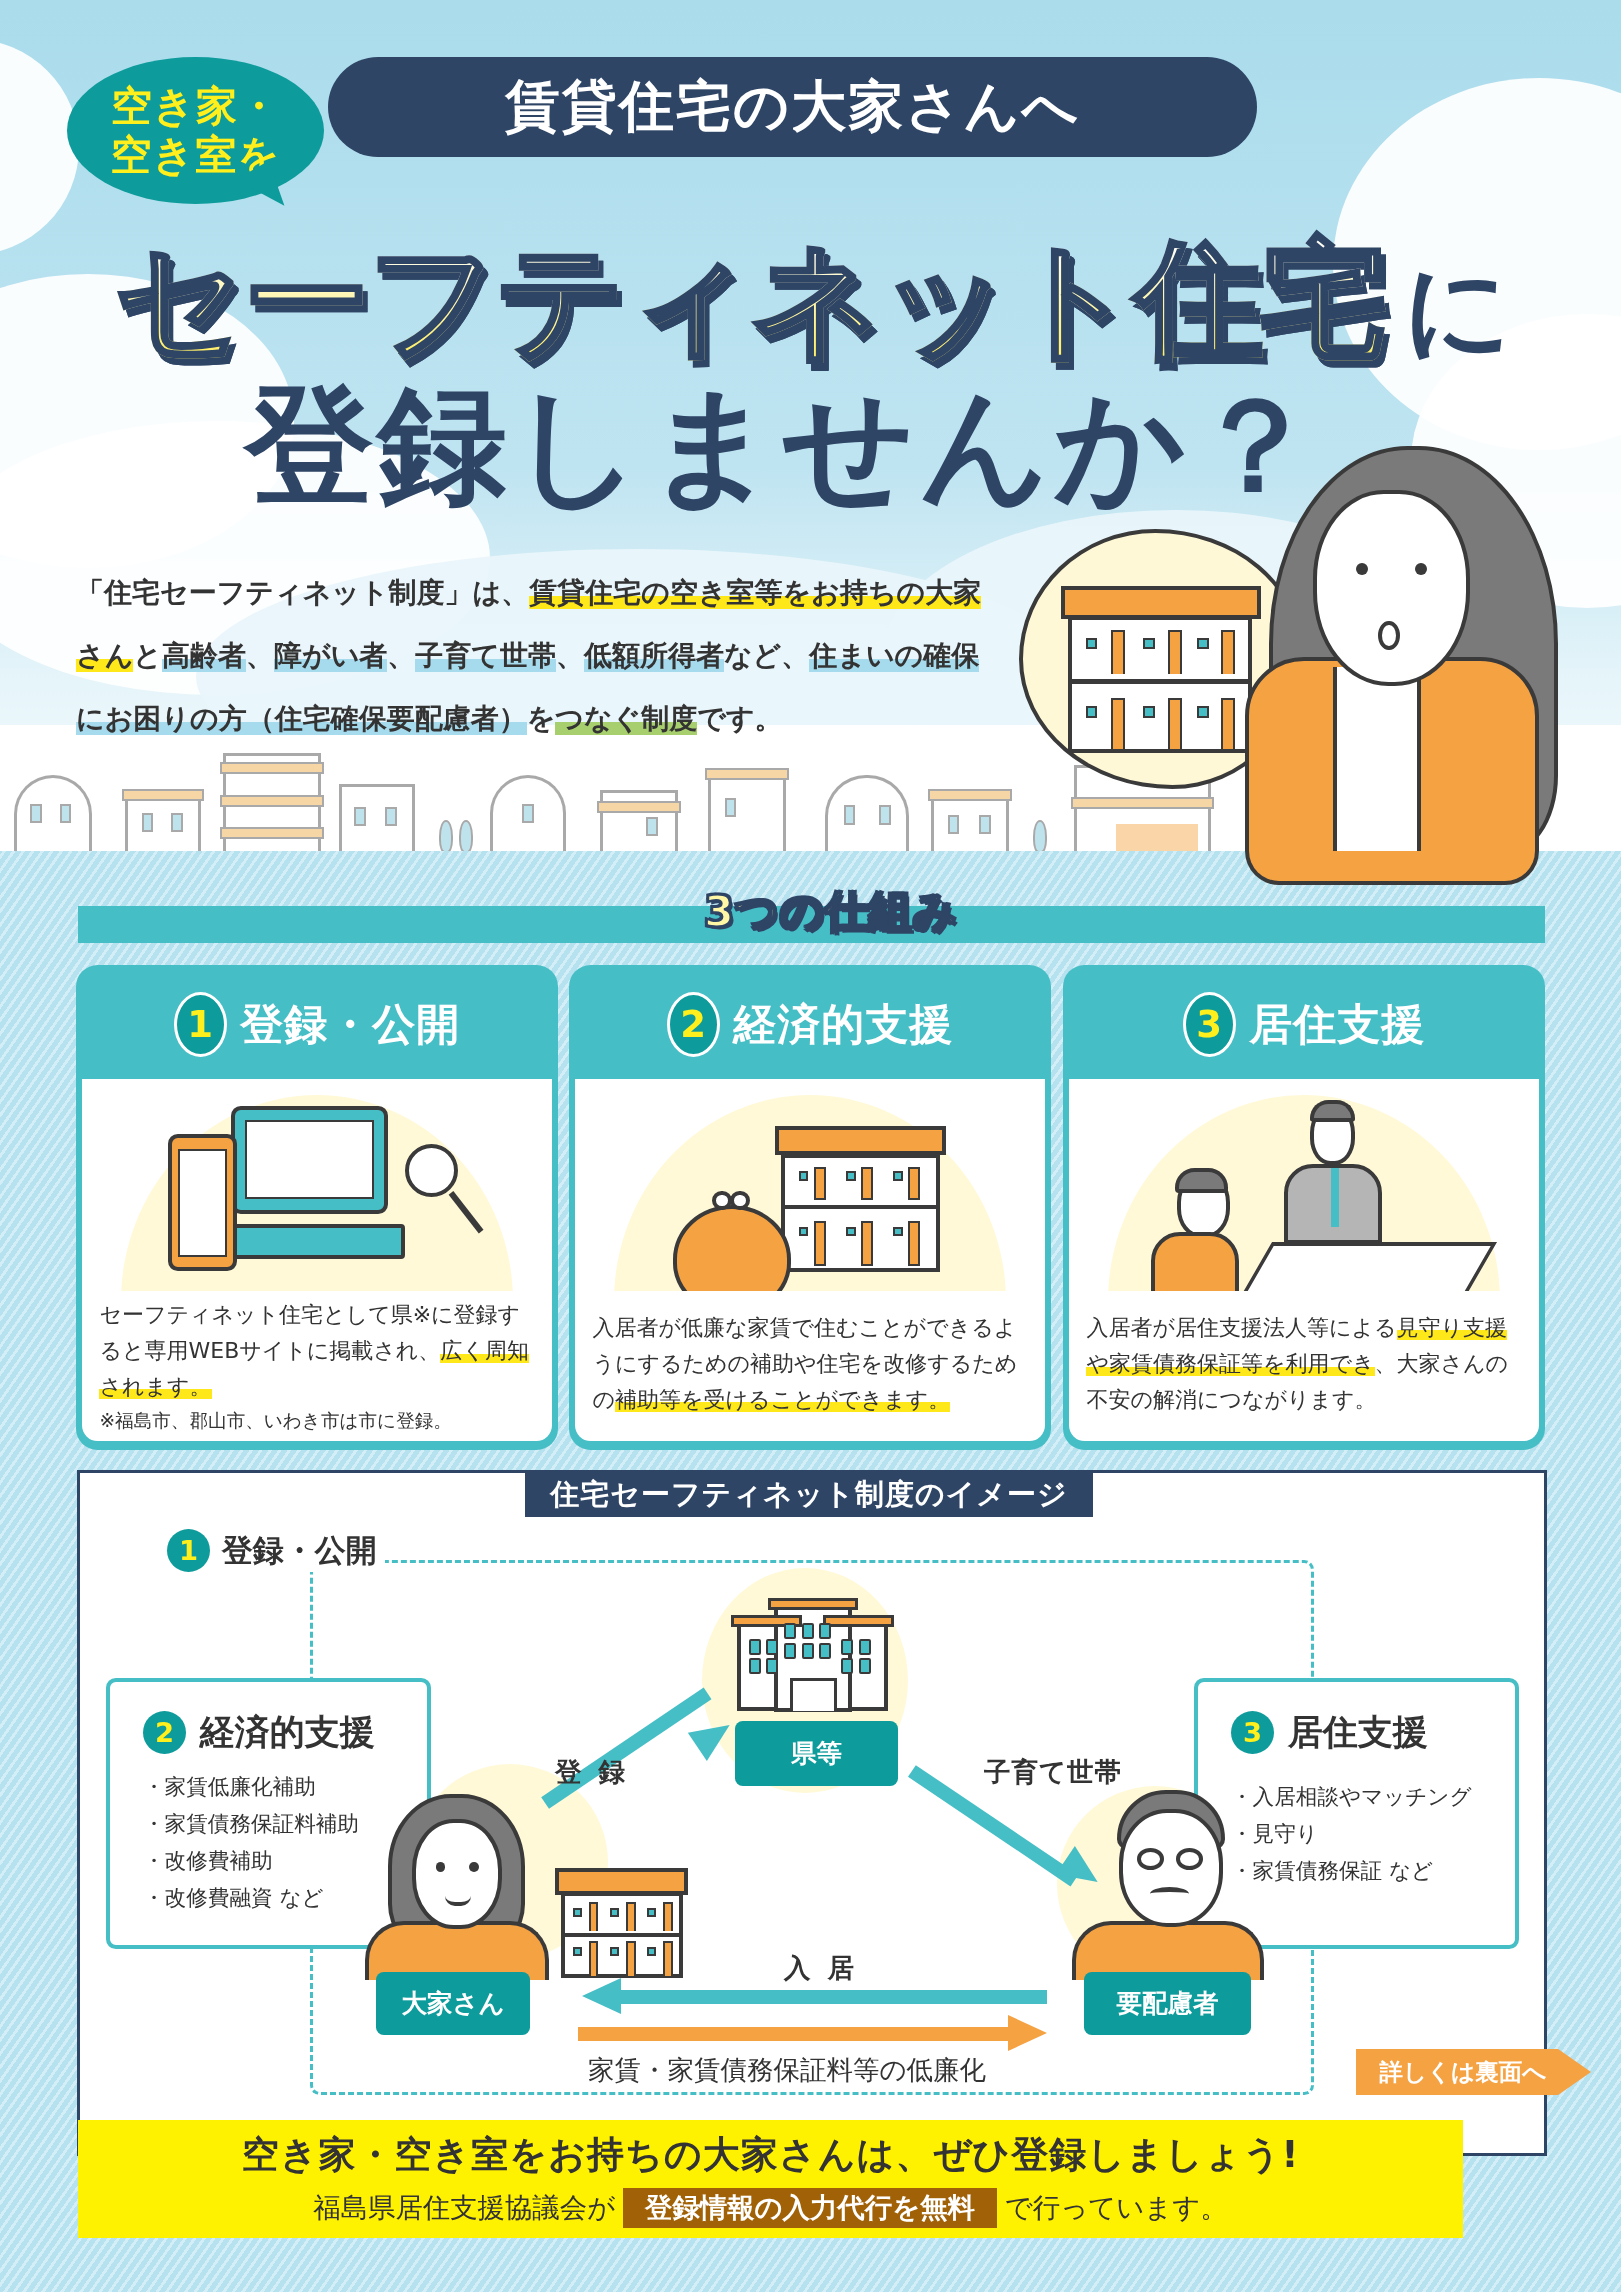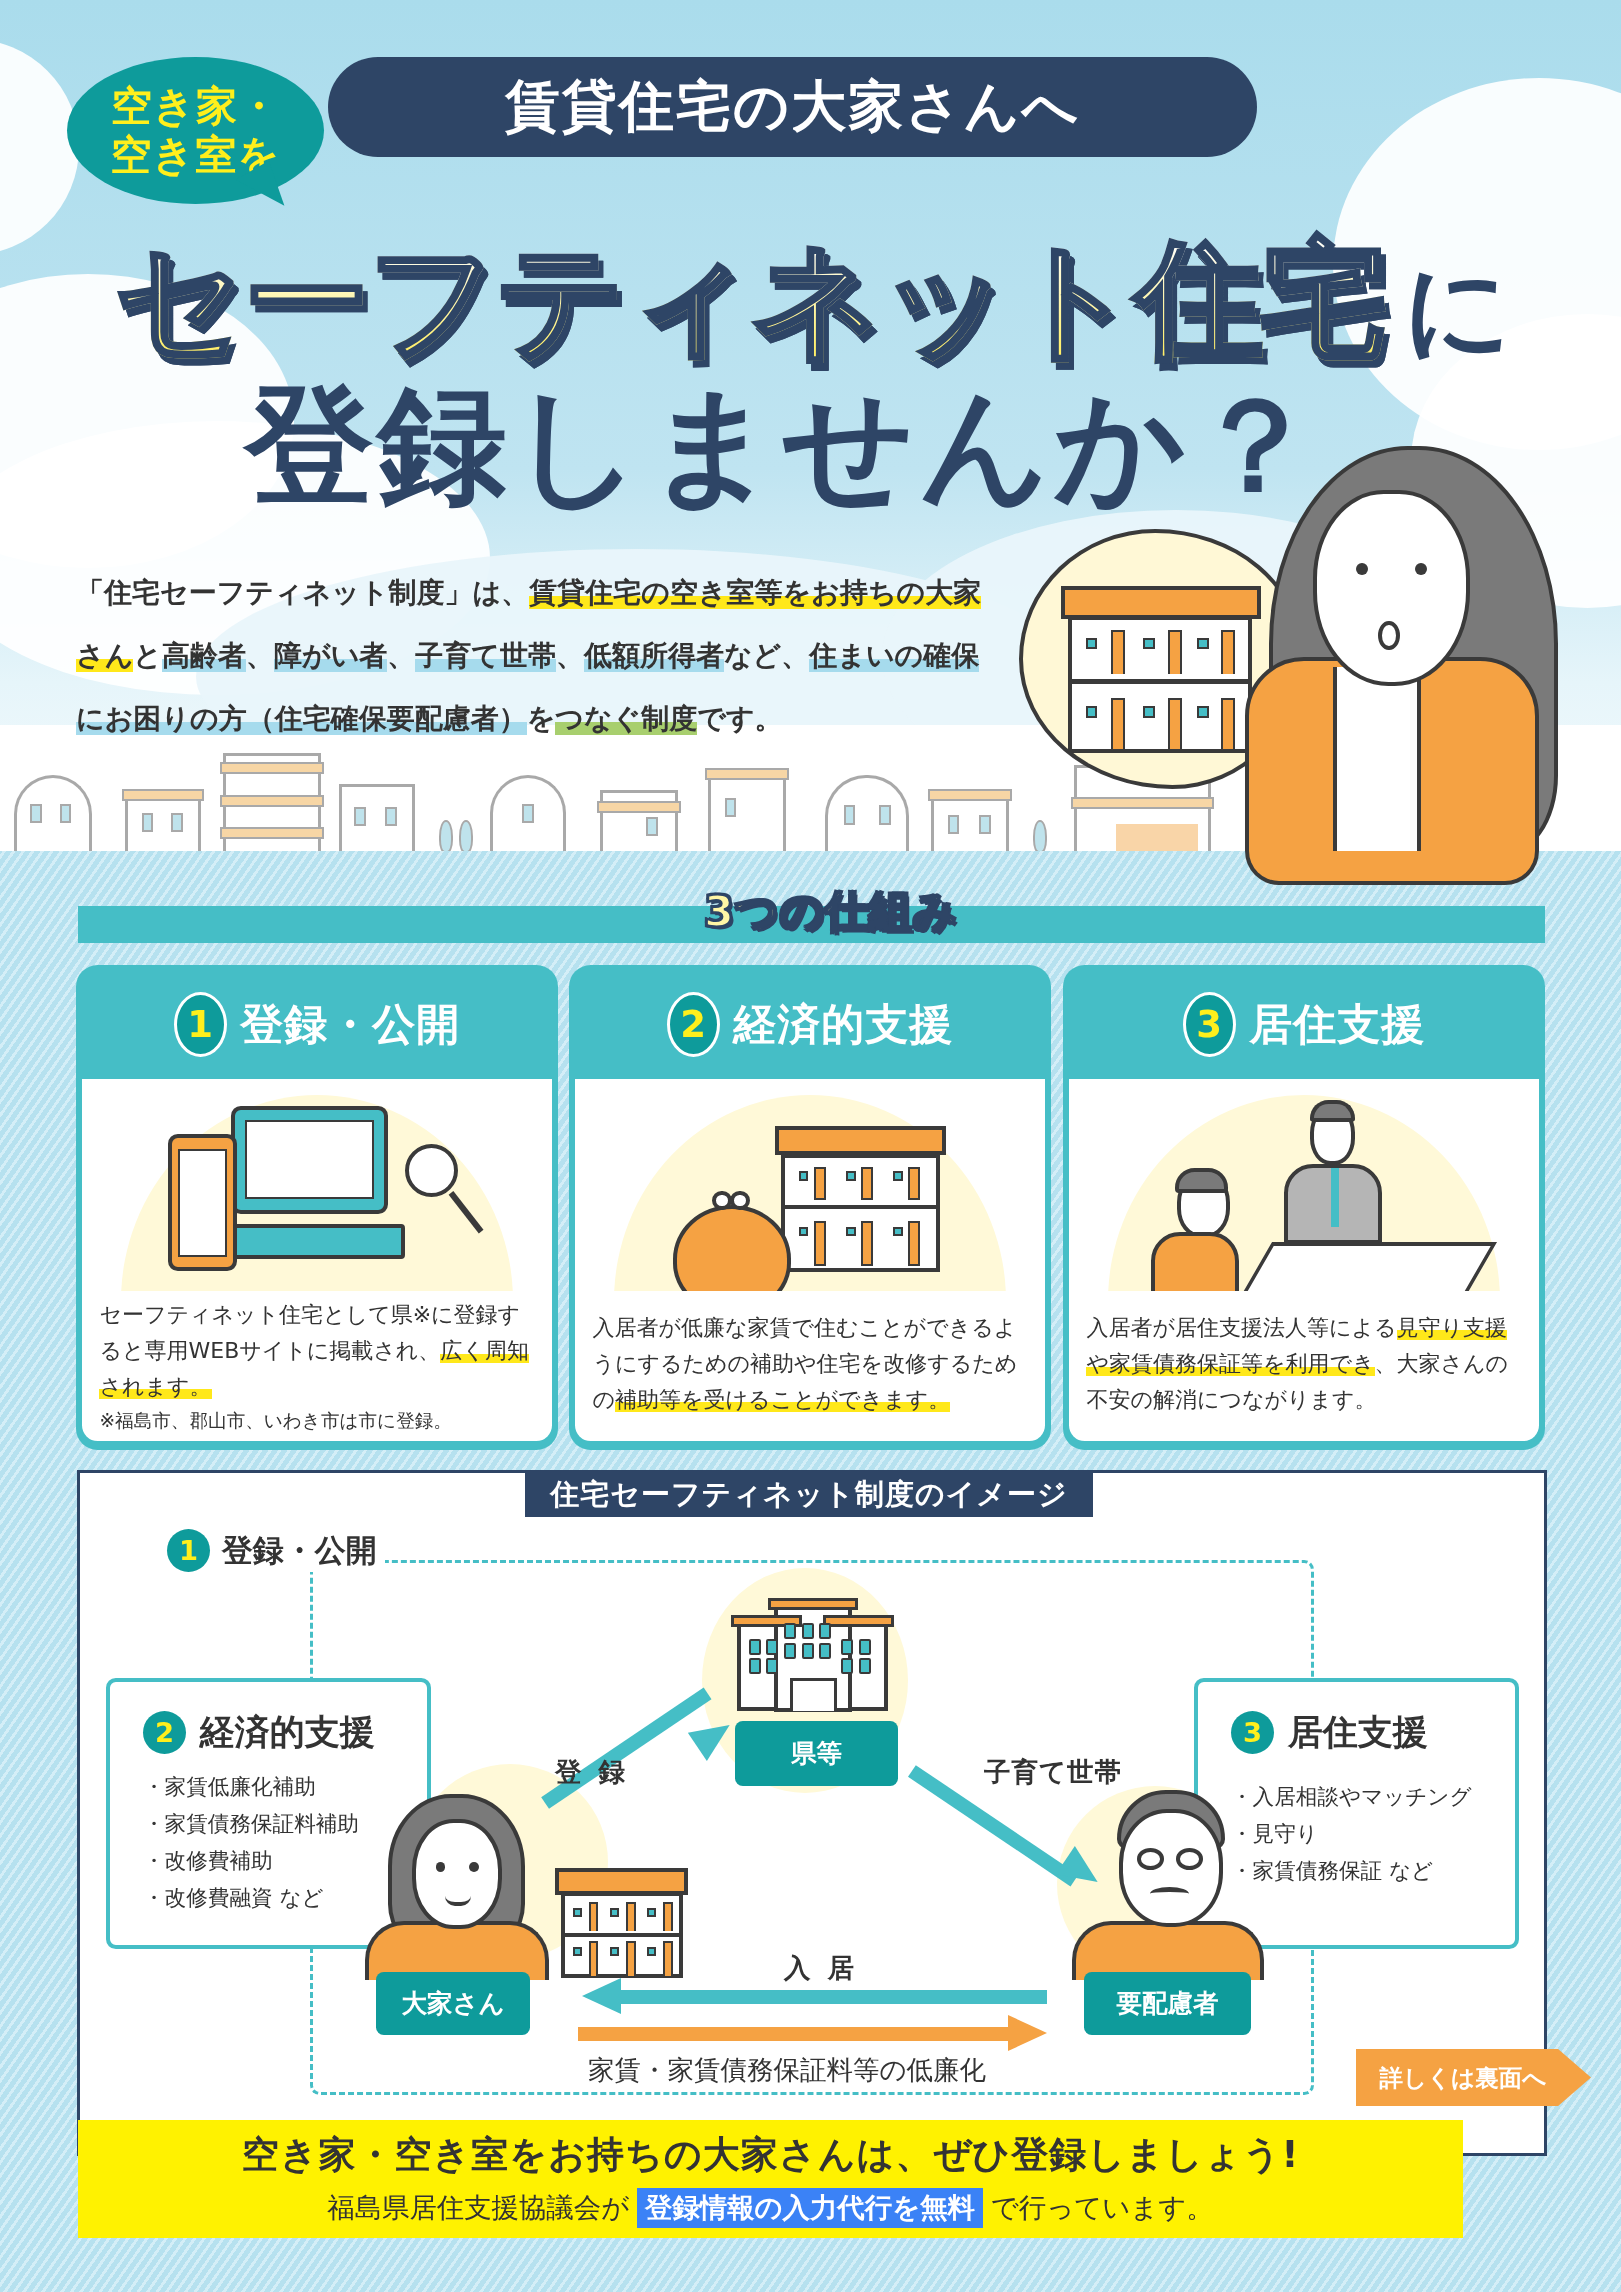--- a/index.html
+++ b/index.html
@@ -212,34 +212,34 @@
   .apt-win { position: absolute; width: 11.8px; height: 11.8px; background: #45bec6; border: 2.9px solid #3a3a3a; }
   .apt-floor { position: absolute; left: 0; right: 0; height: 4.9px; background: #3a3a3a; }
 
   
   .person-hair { position: absolute; background: #7a7a7a; border: 4.9px solid #3a3a3a; }
   .person-face { position: absolute; background: #fff; border: 4.9px solid #3a3a3a; border-radius: 46%; }
   .person-body { position: absolute; background: #f5a243; border: 4.9px solid #3a3a3a; border-radius: 39px 39px 0 0; border-bottom: none; }
 
   
   .more-tag {
-    left: 1356px; top: 2049px; width: 235px; height: 57px;
+    left: 1356px; top: 2049px; width: 235px; height: 46px;
     background: #f5a243; color: #ffffff; font-size: 23.5px; font-weight: 700;
     display: flex; align-items: center; padding-left: 23.5px;
     clip-path: polygon(0 0, 86% 0, 100% 50%, 86% 100%, 0 100%);
   }
 
   
   .cta {
     left: 78px; top: 2120px; width: 1385px; height: 118px;
     background: #fff200; display: flex; flex-direction: column; align-items: center; justify-content: center;
   }
   .cta-main { font-size: 37px; font-weight: 900; color: #333; letter-spacing: 1px; }
   .cta-sub { font-size: 27.4px; color: #333; margin-top: 7.8px; display: flex; align-items: center; gap: 7.8px; }
-  .cta-hl { background: #3b82f6; color: #ffffff; font-weight: 700; padding: 2px 8px; }
+  .cta-hl { background: #a16207; color: #ffffff; font-weight: 700; padding: 2px 22px; }
 </style>
 </head>
 <body>
 
 <div class="abs sky">
   <div class="abs cloud" style="left:-118px;top:274px;width:412px;height:294px;"></div>
   <div class="abs cloud" style="left:-59px;top:421px;width:549px;height:274px;"></div>
   <div class="abs cloud" style="left:1333px;top:78px;width:412px;height:372px;"></div>
   <div class="abs cloud" style="left:1411px;top:314px;width:353px;height:294px;"></div>
   <div class="abs cloud" style="left:-137px;top:39px;width:216px;height:216px;"></div>

